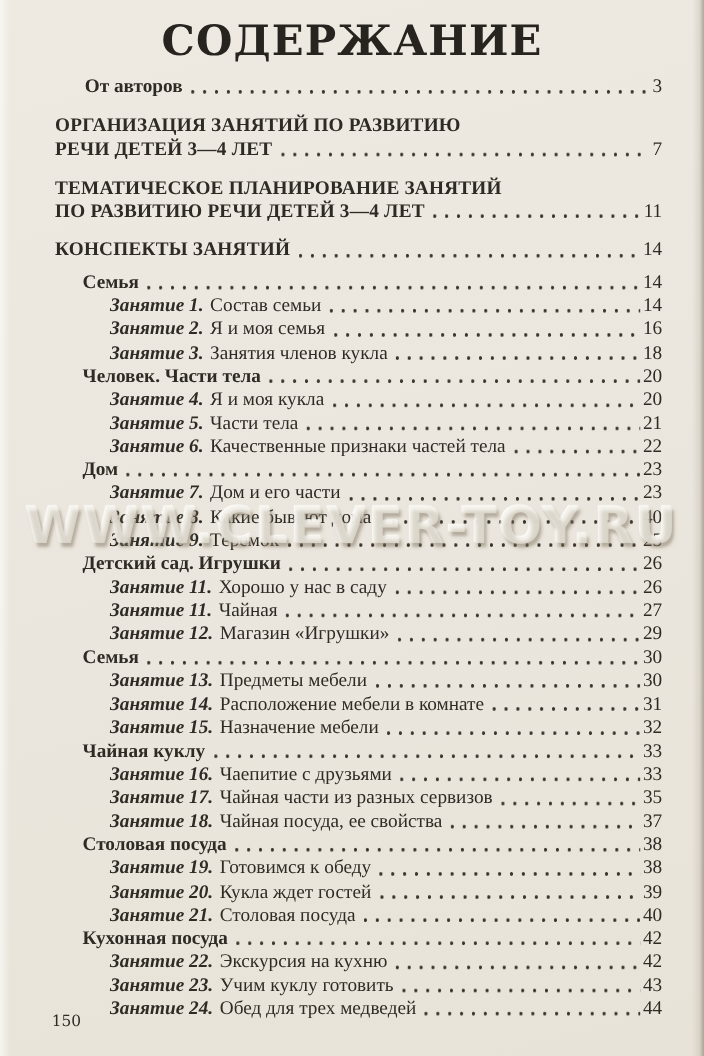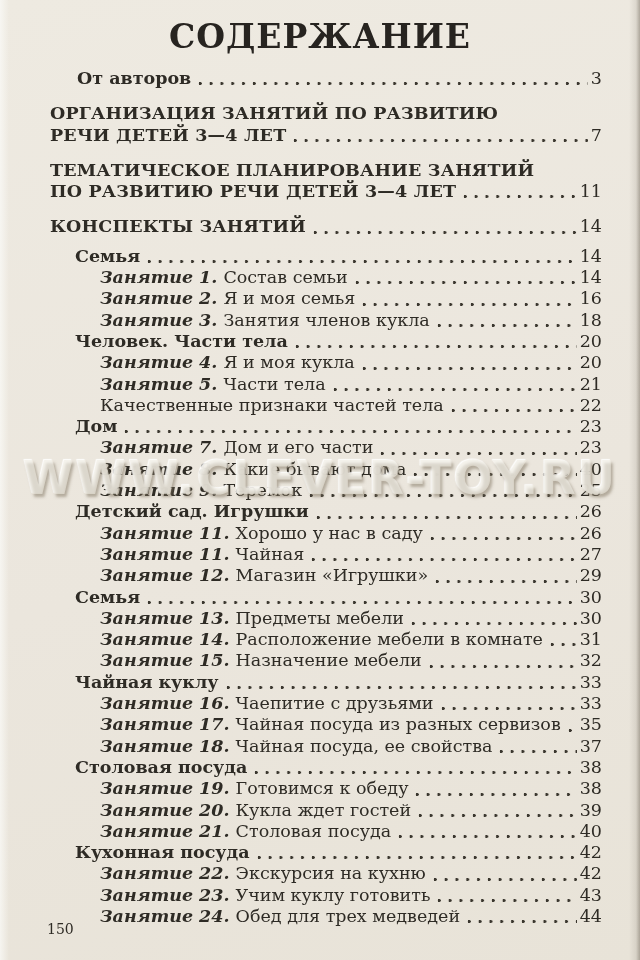--- a/index.html
+++ b/index.html
@@ -14,32 +14,32 @@
     position: absolute;
     inset: 0;
     background:
       linear-gradient(to left,  rgba(95,86,72,0.45) 0px, rgba(95,86,72,0.12) 4px, rgba(95,86,72,0) 11px),
       linear-gradient(to right, rgba(250,250,247,0.75) 0px, rgba(250,250,247,0) 9px),
       linear-gradient(165deg, #eeeae1 0%, #ebe6dd 55%, #e8e3d8 100%);
   }
   .title {
     margin-top: 20px;
     text-align: center;
-    font-size: 33px;
+    font-size: 38px;
     line-height: 34px;
     font-weight: bold;
     letter-spacing: 1px;
     color: #272420;
   }
   .toc {
     padding: 0 38px 0 50px;
     font-size: 17.5px;
     line-height: 21.3px;
   }
-  .row { display: flex; align-items: flex-start; }
+  .row { display: flex; align-items: flex-start; font-family: Liberation Serif, serif; }
   .txt, .prefix, .pg { white-space: pre; flex: 0 0 auto; }
   .prefix { font-weight: bold; font-style: italic; padding-right: 6px; }
   .dots {
     flex: 1 1 12px;
     align-self: flex-end;
     height: 5px;
     margin: 0 3px 3px 7px;
     background-image: radial-gradient(circle at 2.2px 2.5px, #3a362e 1.35px, rgba(58,54,46,0) 1.75px);
     background-size: 10.8px 5px;
     background-repeat: repeat-x;
@@ -146,20 +146,21 @@
         <span class="dots"></span>
         <span class="pg">20</span>
       </div>
       <div class="row lesson">
         <span class="prefix">Занятие 5.</span>
         <span class="txt">Части тела</span>
         <span class="dots"></span>
         <span class="pg">21</span>
       </div>
       <div class="row lesson">
+        <span class="prefix">Занятие 6.</span>
         <span class="txt">Качественные признаки частей тела</span>
         <span class="dots"></span>
         <span class="pg">22</span>
       </div>
       <div class="row section">
         <span class="txt">Дом</span>
         <span class="dots"></span>
         <span class="pg">23</span>
       </div>
       <div class="row lesson">
@@ -232,21 +233,21 @@
         <span class="pg">33</span>
       </div>
       <div class="row lesson">
         <span class="prefix">Занятие 16.</span>
         <span class="txt">Чаепитие с друзьями</span>
         <span class="dots"></span>
         <span class="pg">33</span>
       </div>
       <div class="row lesson">
         <span class="prefix">Занятие 17.</span>
-        <span class="txt">Чайная посуда из разных сервизов</span>
+        <span class="txt">Чайная части из разных сервизов</span>
         <span class="dots"></span>
         <span class="pg">35</span>
       </div>
       <div class="row lesson">
         <span class="prefix">Занятие 18.</span>
         <span class="txt">Чайная посуда, ее свойства</span>
         <span class="dots"></span>
         <span class="pg">37</span>
       </div>
       <div class="row section">

